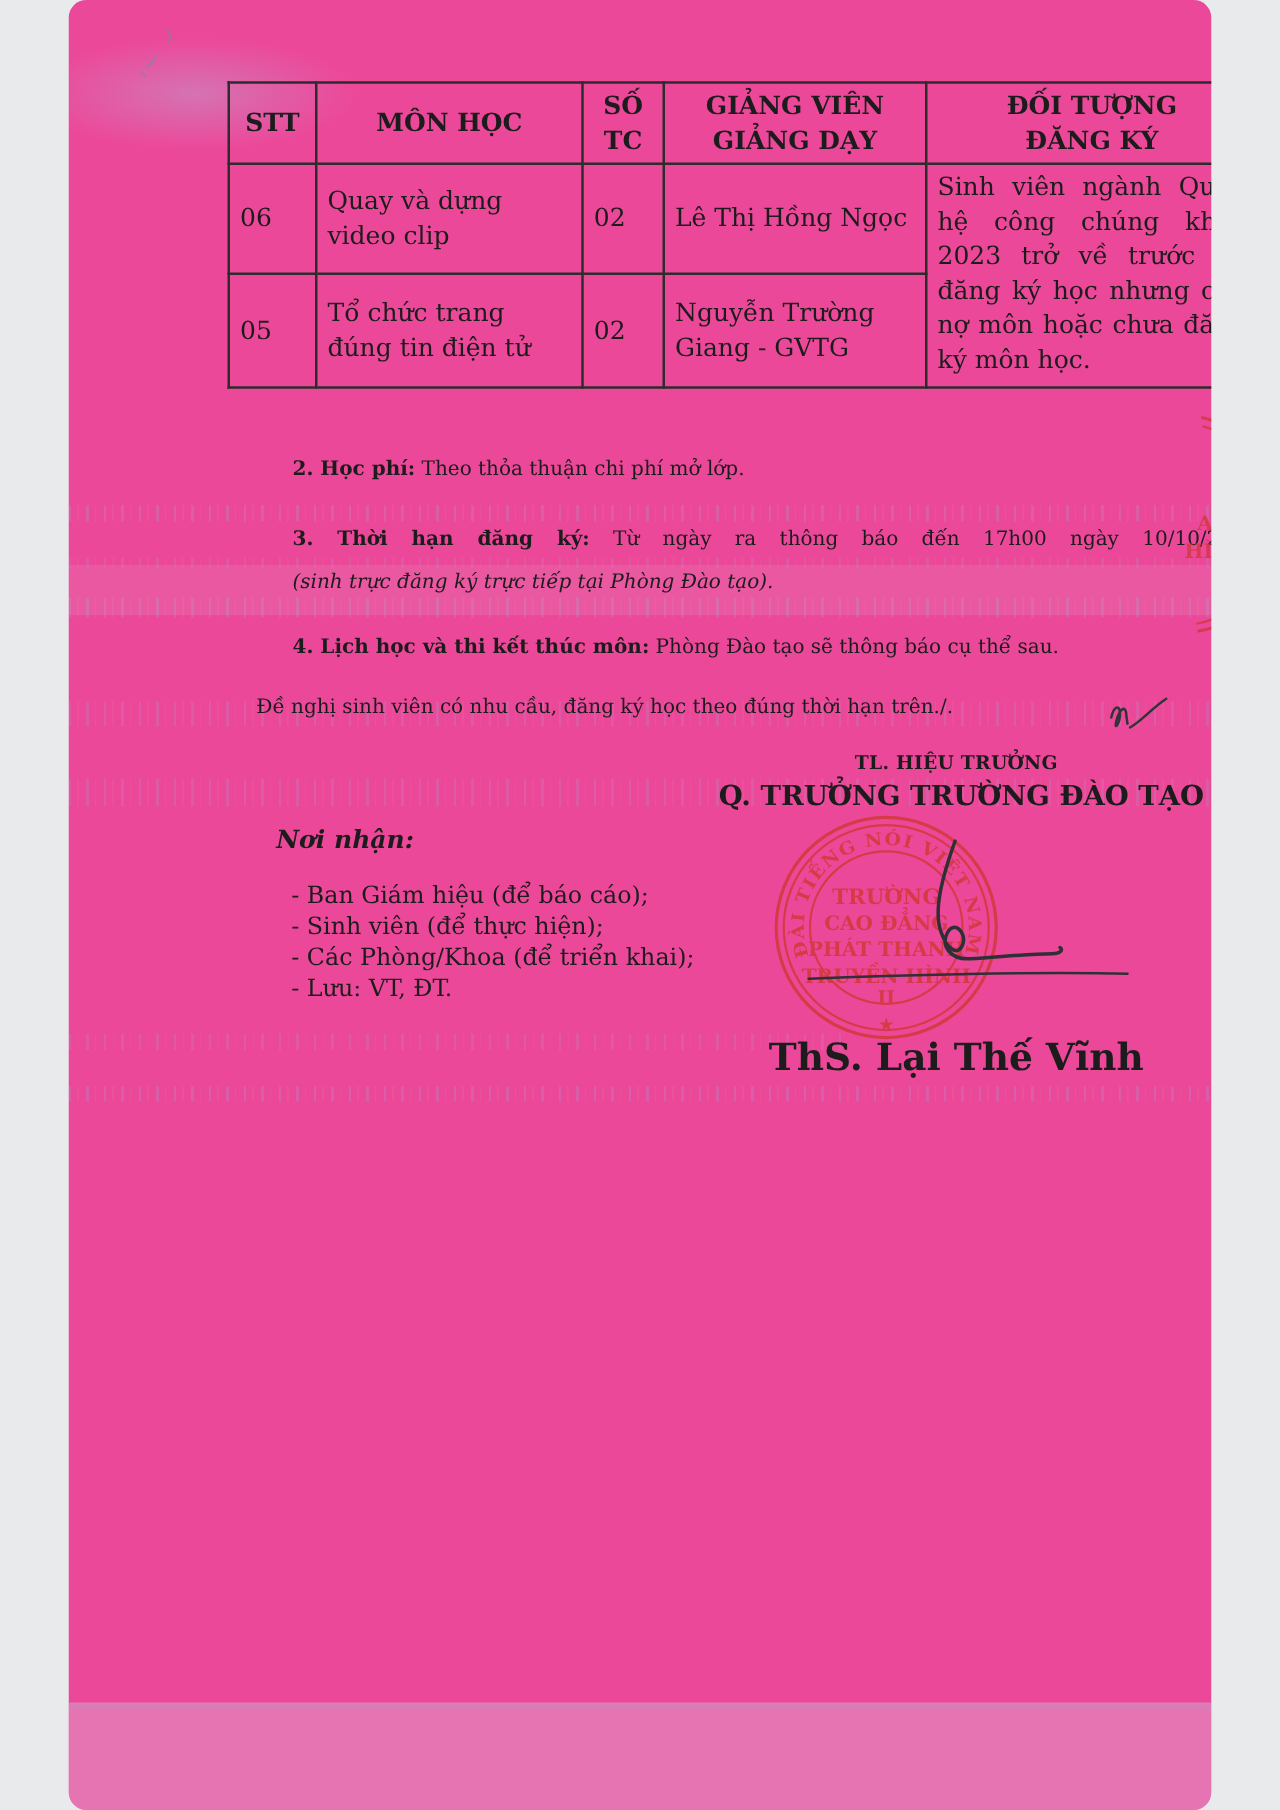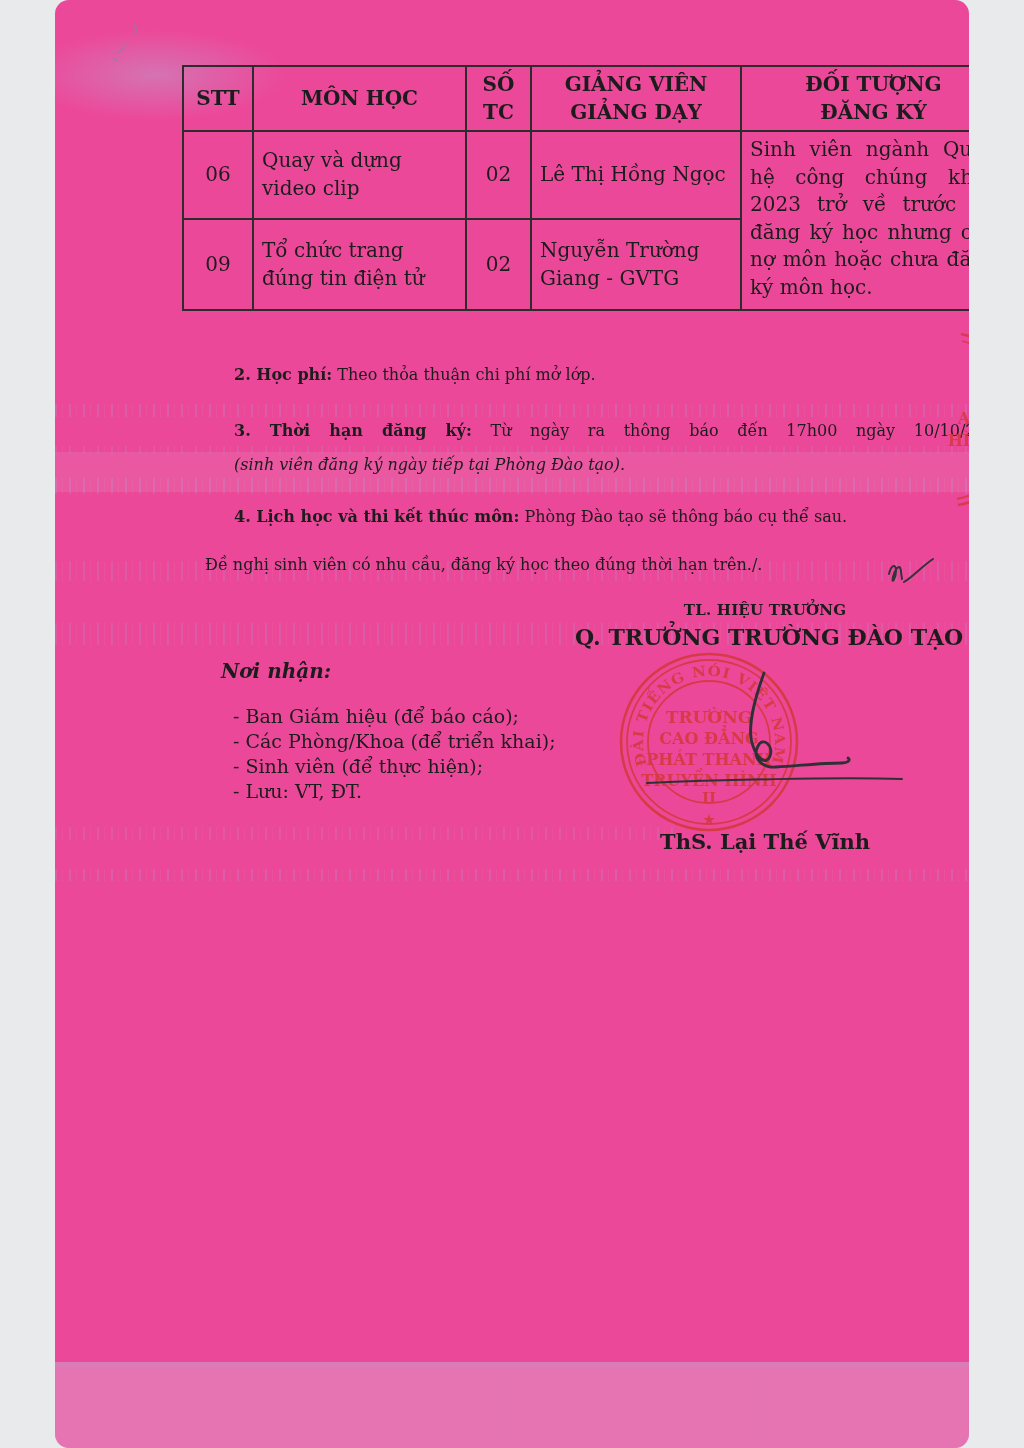--- a/index.html
+++ b/index.html
@@ -20,35 +20,35 @@
   .edge-line{position:absolute;top:0;bottom:0;width:2px;background:#a7abb1;}
   .smudge{position:absolute;border-radius:50%;
     background:radial-gradient(closest-side,rgba(170,195,225,.35),rgba(170,195,225,0));}
   
   .doc-table-wrap{position:absolute;left:127px;top:65px;width:823px;}
   table.doc{border-collapse:collapse;table-layout:fixed;width:823px;}
   table.doc td,table.doc th{border:2px solid #2c2c2c;font-weight:normal;
     font-size:20px;line-height:1.38;padding:4px 8px;overflow:hidden;}
   table.doc th{font-weight:bold;text-align:center;vertical-align:middle;padding:2px 4px;}
   tr.hdr{height:65px;} tr.r1{height:88px;} tr.r2{height:91px;}
-  td.center{text-align:center;vertical-align:middle;}
+  td.center{vertical-align:middle;}
   td.left{text-align:left;vertical-align:middle;}
   td.target{text-align:justify;vertical-align:top;padding-top:10px;line-height:1.5;}
   .hdr-narrow{display:block;max-width:205px;margin:0 auto;}
   
   .para{position:absolute;font-size:16px;line-height:1.4;}
   .para b{font-weight:bold;}
   .justify-line{text-align:justify;text-align-last:justify;}
   .italic{font-style:italic;}
   
   .sig-block{position:absolute;left:520px;top:601px;width:380px;text-align:center;}
   .sig-line1{font-weight:bold;font-size:15px;letter-spacing:.2px;}
   .sig-line2{font-weight:bold;font-size:22px;margin-top:5px;white-space:nowrap;}
   .sig-name{position:absolute;left:545px;top:829px;width:330px;text-align:center;
-    font-weight:bold;font-size:21px;}
+    font-weight:bold;font-size:30px;}
   
   .recipients{position:absolute;left:166px;top:658px;font-size:19px;line-height:1.33;}
   .recipients .title{font-weight:bold;font-style:italic;font-size:20px;margin-bottom:19px;}
   .recipients .item{padding-left:12px;}
   
   .svg-abs{position:absolute;pointer-events:none;}
   .stamp-text{font-family:"DejaVu Serif","Liberation Serif",serif;font-weight:bold;}
 </style>
 </head>
 <body>
@@ -91,58 +91,58 @@
             </th>
       </tr>
       <tr class="r1">
         <td class="center">06</td>
         <td class="left">Quay và dựng video clip</td>
         <td class="center">02</td>
         <td class="left">Lê Thị Hồng Ngọc</td>
         <td class="target" rowspan="2">Sinh viên ngành Quan hệ công chúng khóa 2023 trở về trước đã đăng ký học nhưng còn nợ môn hoặc chưa đăng ký môn học.</td>
       </tr>
       <tr class="r2">
-        <td class="center">09</td>
+        <td class="center">05</td>
         <td class="left">Tổ chức trang đúng tin điện tử</td>
         <td class="center">02</td>
         <td class="left">Nguyễn Trường Giang - GVTG</td>
       </tr>
     </tbody>
       </table>
   </div>
 
   <div class="para" style="left:179px;top:364px;width:772px;">
     <b>2. Học phí:</b><span> Theo thỏa thuận chi phí mở lớp.</span>
   </div>
 
   <div class="para justify-line" style="left:179px;top:420px;width:772px;">
     <b>3. Thời hạn đăng ký:</b><span> Từ ngày ra thông báo đến 17h00 ngày 10/10/2025</span>
   </div>
-  <div class="para italic" style="left:179px;top:454px;width:772px;">(sinh viên đăng ký ngày tiếp tại Phòng Đào tạo).</div>
+  <div class="para italic" style="left:179px;top:454px;width:772px;">(sinh trực đăng ký trực tiếp tại Phòng Đào tạo).</div>
 
   <div class="para" style="left:179px;top:506px;width:790px;">
     <b>4. Lịch học và thi kết thúc môn:</b><span> Phòng Đào tạo sẽ thông báo cụ thể sau.</span>
   </div>
 
   <div class="para" style="left:150px;top:554px;width:740px;">Đề nghị sinh viên có nhu cầu, đăng ký học theo đúng thời hạn trên./.</div>
 
   <svg class="svg-abs" style="left:828px;top:552px;" width="56" height="40" viewBox="0 0 56 40">
     <path d="M6 22 c2 -9 7 -11 7 -3 c0 8 -5 14 -3 6 c3 -11 8 -13 8 -5 l1 7 M21 30 C30 25 38 15 50 7" fill="none" stroke="#33343a" stroke-width="2" stroke-linecap="round"></path>
   </svg>
 
   <div class="sig-block">
     <div class="sig-line1">TL. HIỆU TRƯỞNG</div>
     <div class="sig-line2">Q. TRƯỞNG TRƯỜNG ĐÀO TẠO</div>
   </div>
 
   <div class="recipients">
     <div class="title">Nơi nhận:</div>
     <div class="item">- Ban Giám hiệu (để báo cáo);</div>
+    <div class="item">- Sinh viên (để thực hiện);</div>
     <div class="item">- Các Phòng/Khoa (để triển khai);</div>
-    <div class="item">- Sinh viên (để thực hiện);</div>
     <div class="item">- Lưu: VT, ĐT.</div>
   </div>
 
   <svg class="svg-abs" style="left:559px;top:648px;" width="192" height="192" viewBox="0 0 192 192" opacity="0.88">
     <g stroke="#d4393c" fill="none">
       <circle cx="95" cy="94" r="88" stroke-width="2.6"></circle>
       <circle cx="95" cy="94" r="82" stroke-width="1.8"></circle>
       <circle cx="95" cy="94" r="61" stroke-width="1.8"></circle>
     </g>
     <defs>

